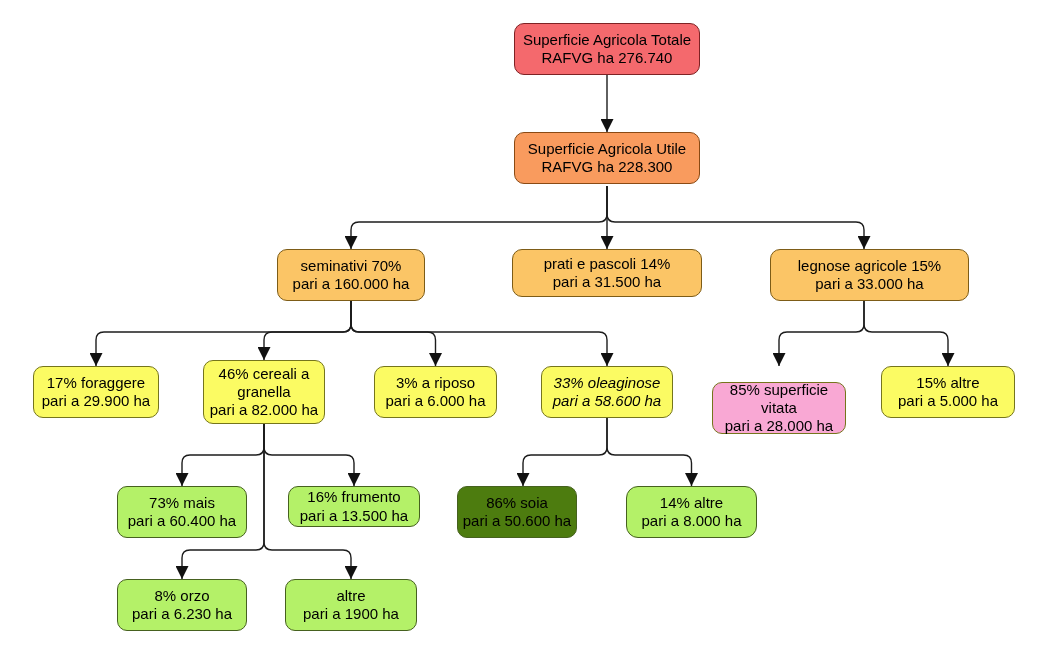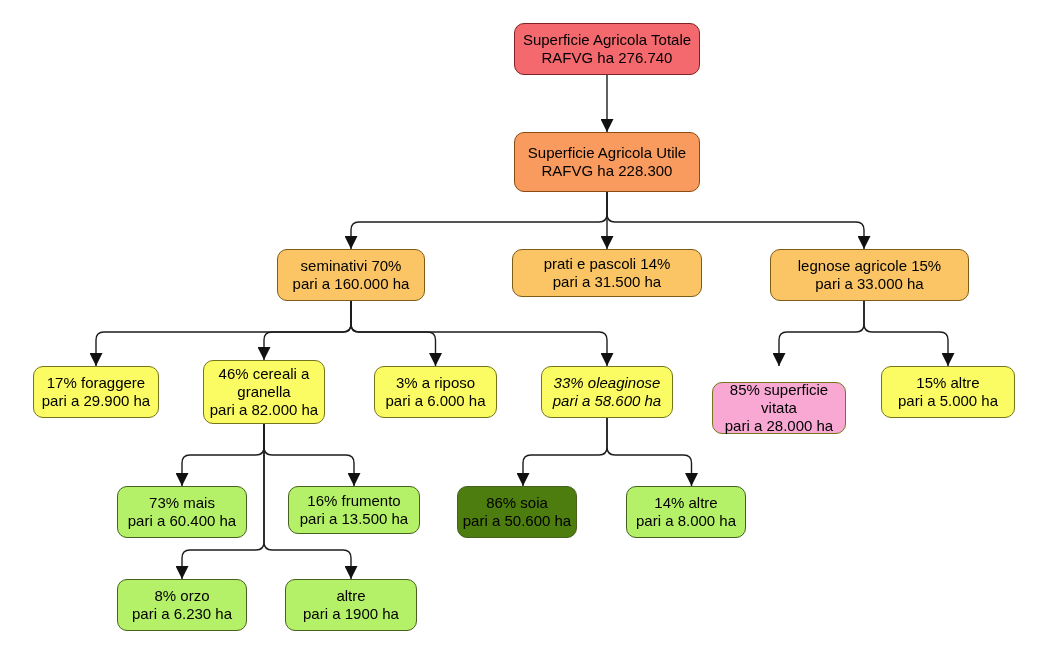--- a/index.html
+++ b/index.html
@@ -60,21 +60,21 @@
       <path d="M864,301 L864,324 Q864,332 872,332 L940,332 Q948,332 948,340 L948,366" fill="none" stroke="#1c1c1c" stroke-width="1.4" marker-end="url(#arrowhead)"></path>
       <path d="M264,424 L264,447 Q264,455 256,455 L190,455 Q182,455 182,463 L182,486" fill="none" stroke="#1c1c1c" stroke-width="1.4" marker-end="url(#arrowhead)"></path>
       <path d="M264,424 L264,447 Q264,455 272,455 L346,455 Q354,455 354,463 L354,486" fill="none" stroke="#1c1c1c" stroke-width="1.4" marker-end="url(#arrowhead)"></path>
       <path d="M264,424 L264,542 Q264,550 256,550 L190,550 Q182,550 182,558 L182,579" fill="none" stroke="#1c1c1c" stroke-width="1.4" marker-end="url(#arrowhead)"></path>
       <path d="M264,424 L264,542 Q264,550 272,550 L343,550 Q351,550 351,558 L351,579" fill="none" stroke="#1c1c1c" stroke-width="1.4" marker-end="url(#arrowhead)"></path>
       <path d="M607,418 L607,447 Q607,455 599,455 L531,455 Q523,455 523,463 L523,486" fill="none" stroke="#1c1c1c" stroke-width="1.4" marker-end="url(#arrowhead)"></path>
       <path d="M607,418 L607,447 Q607,455 615,455 L683.5,455 Q691.5,455 691.5,463 L691.5,486" fill="none" stroke="#1c1c1c" stroke-width="1.4" marker-end="url(#arrowhead)"></path>
     </svg>
 <div class="node" style="left: 514px; top: 23px; width: 186px; height: 52px; background: rgb(244, 105, 109); border-color: rgb(126, 34, 36);">Superficie Agricola Totale
 RAFVG ha 276.740</div>
-    <div class="node" style="left: 514px; top: 132px; width: 186px; height: 60px; background: rgb(249, 155, 94); border-color: rgb(138, 74, 20);">Superficie Agricola Utile
+    <div class="node" style="left: 514px; top: 132px; width: 186px; height: 52px; background: rgb(249, 155, 94); border-color: rgb(138, 74, 20);">Superficie Agricola Utile
 RAFVG ha 228.300</div>
     <div class="node" style="left: 277px; top: 249px; width: 148px; height: 52px; background: rgb(251, 197, 102); border-color: rgb(125, 92, 23);">seminativi 70%
 pari a 160.000 ha</div>
     <div class="node" style="left: 512px; top: 249px; width: 190px; height: 48px; background: rgb(251, 197, 102); border-color: rgb(125, 92, 23);">prati e pascoli 14%
 pari a 31.500 ha</div>
     <div class="node" style="left: 770px; top: 249px; width: 199px; height: 52px; background: rgb(251, 197, 102); border-color: rgb(125, 92, 23);">legnose agricole 15%
 pari a 33.000 ha</div>
     <div class="node" style="left: 33px; top: 366px; width: 126px; height: 52px; background: rgb(251, 251, 99); border-color: rgb(117, 117, 28);">17% foraggere
 pari a 29.900 ha</div>
     <div class="node" style="left: 203px; top: 360px; width: 122px; height: 64px; background: rgb(251, 251, 99); border-color: rgb(117, 117, 28);">46% cereali a
@@ -83,23 +83,23 @@
     <div class="node" style="left: 374px; top: 366px; width: 123px; height: 52px; background: rgb(251, 251, 99); border-color: rgb(117, 117, 28);">3% a riposo
 pari a 6.000 ha</div>
     <div class="node" style="left: 541px; top: 366px; width: 132px; height: 52px; background: rgb(251, 251, 99); border-color: rgb(117, 117, 28); font-style: italic;">33% oleaginose
 pari a 58.600 ha</div>
     <div class="node" style="left: 712px; top: 366px; width: 134px; height: 52px; background: #f9a8d4; border-color: rgb(117, 117, 28); margin-top: 16px;">85% superficie vitata
 pari a 28.000 ha</div>
     <div class="node" style="left: 881px; top: 366px; width: 134px; height: 52px; background: rgb(251, 251, 99); border-color: rgb(117, 117, 28);">15% altre
 pari a 5.000 ha</div>
     <div class="node" style="left: 117px; top: 486px; width: 130px; height: 52px; background: rgb(180, 241, 104); border-color: rgb(70, 97, 31);">73% mais
 pari a 60.400 ha</div>
-    <div class="node" style="left: 288px; top: 486px; width: 132px; height: 48px; background: rgb(180, 241, 104); border-color: rgb(70, 97, 31);">16% frumento
+    <div class="node" style="left: 288px; top: 486px; width: 132px; height: 41px; background: rgb(180, 241, 104); border-color: rgb(70, 97, 31);">16% frumento
 pari a 13.500 ha</div>
     <div class="node" style="left: 457px; top: 486px; width: 120px; height: 52px; background: #4d7c0f; border-color: rgb(70, 97, 31);">86% soia
 pari a 50.600 ha</div>
-    <div class="node" style="left: 626px; top: 486px; width: 120px; height: 52px; background: rgb(180, 241, 104); border-color: rgb(70, 97, 31);">14% altre
+    <div class="node" style="left: 626px; top: 486px; width: 131px; height: 52px; background: rgb(180, 241, 104); border-color: rgb(70, 97, 31); border-radius: 12px;">14% altre
 pari a 8.000 ha</div>
     <div class="node" style="left: 117px; top: 579px; width: 130px; height: 52px; background: rgb(180, 241, 104); border-color: rgb(70, 97, 31);">8% orzo
 pari a 6.230 ha</div>
     <div class="node" style="left: 285px; top: 579px; width: 132px; height: 52px; background: rgb(180, 241, 104); border-color: rgb(70, 97, 31);">altre
 pari a 1900 ha</div>
   </div>
 
 </body></html>

